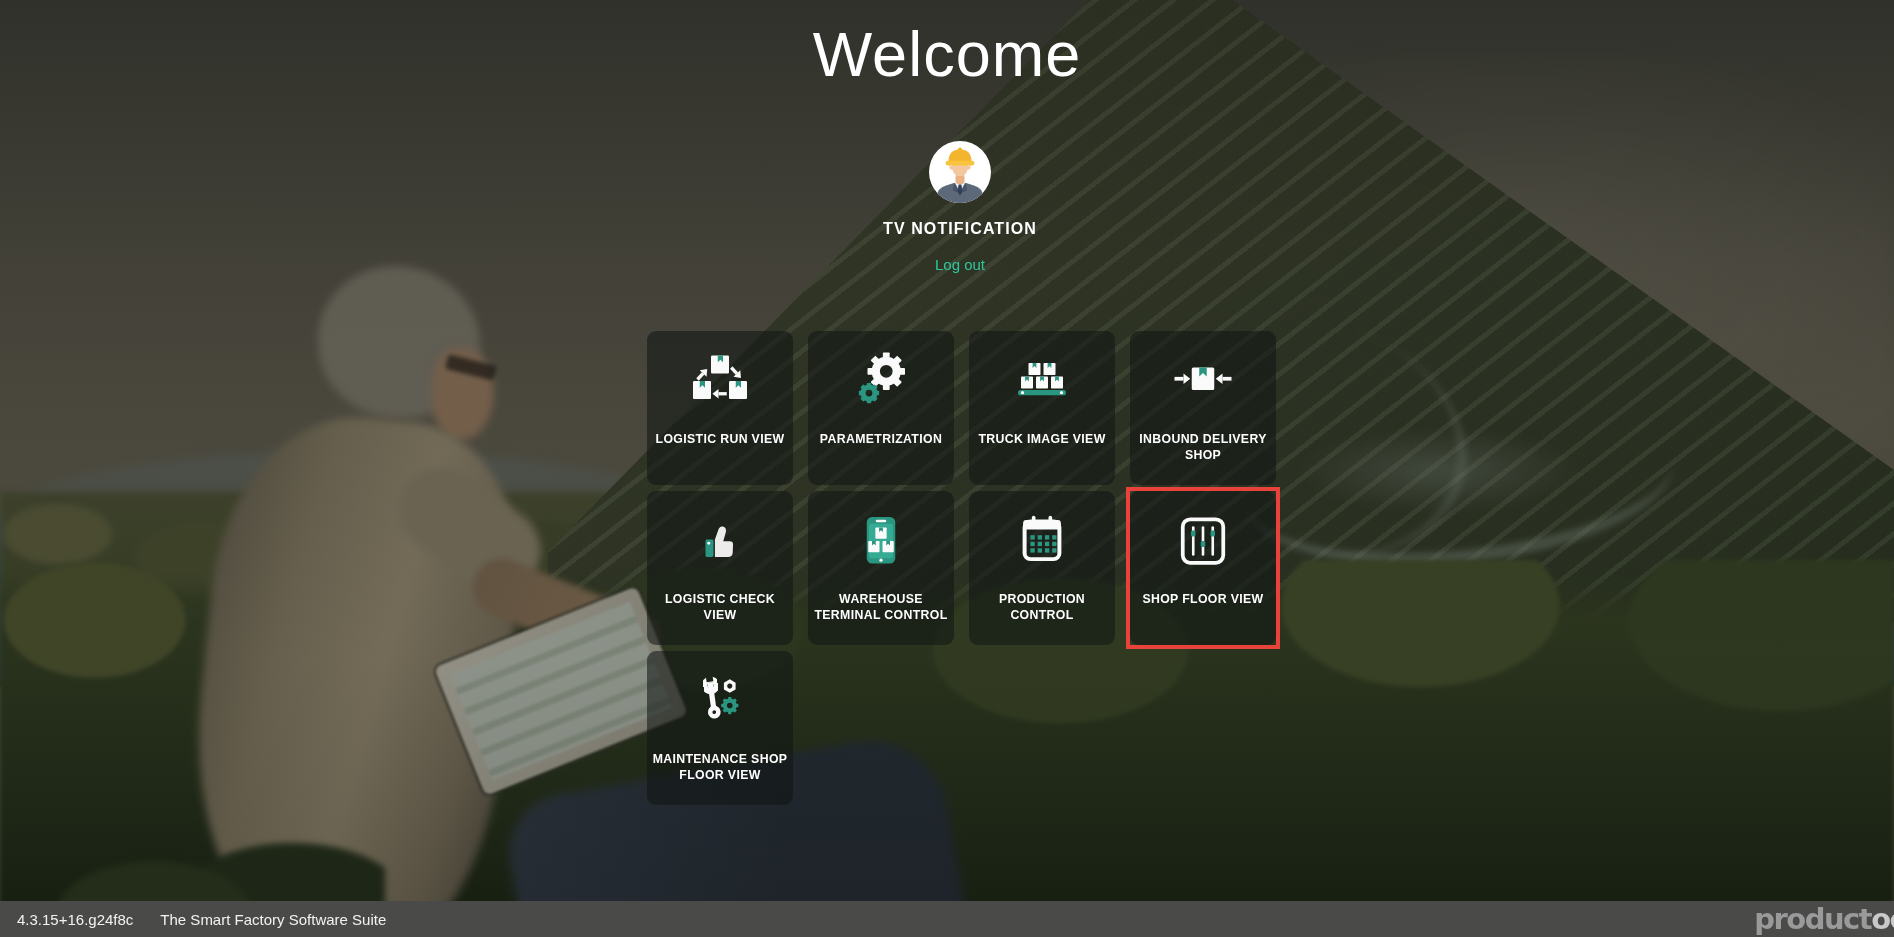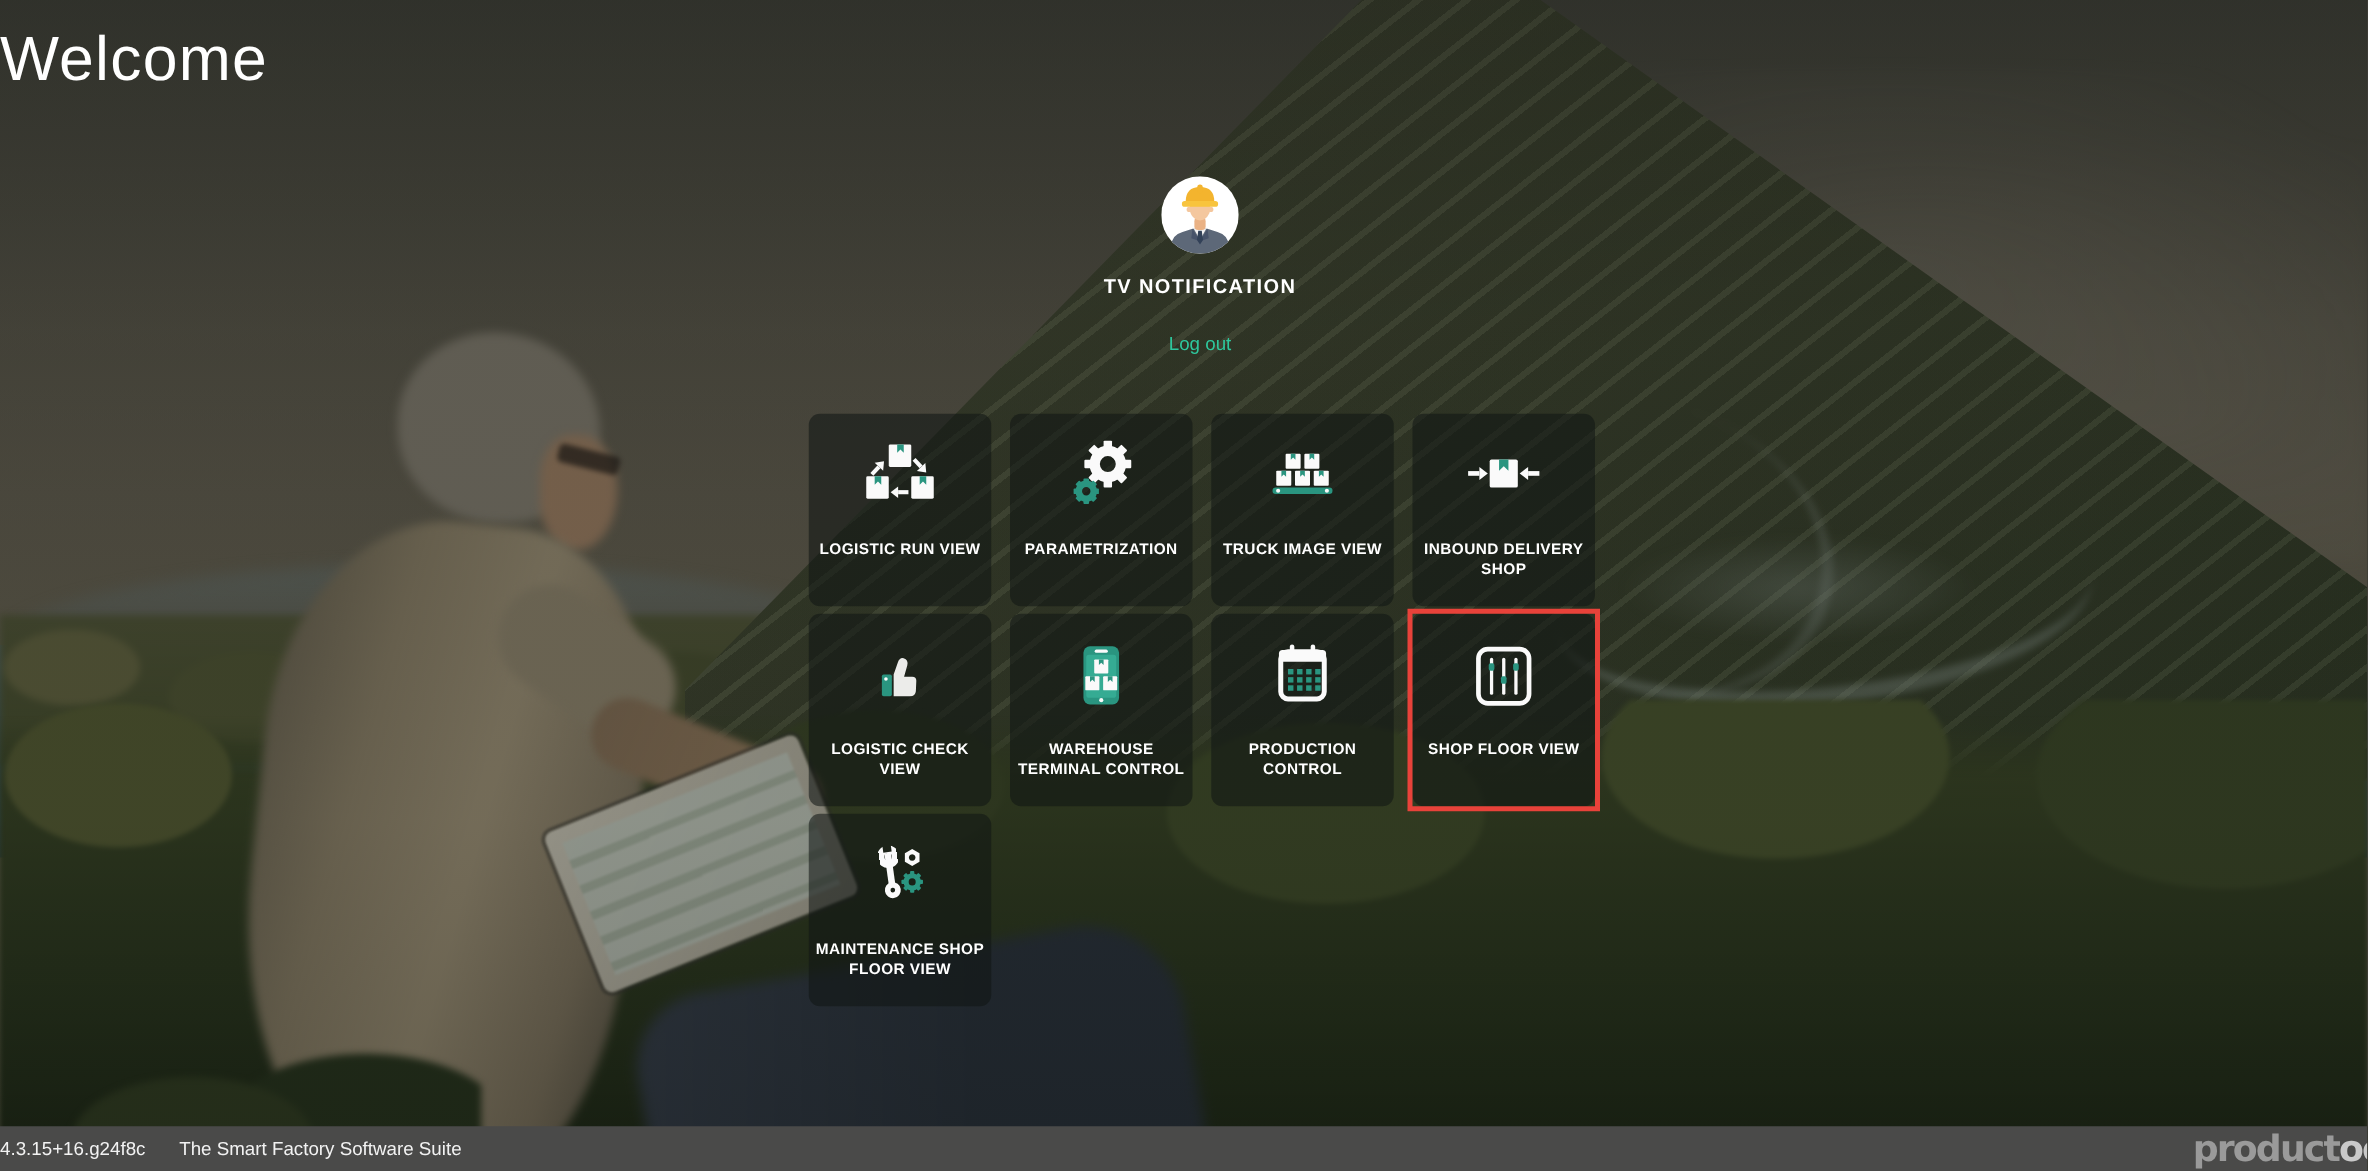--- a/index.html
+++ b/index.html
@@ -64,41 +64,41 @@
   .tablet-screen{left:12px;top:12px;right:12px;bottom:12px;opacity:.85;
     background:repeating-linear-gradient(180deg,#cdd6ca 0 15px,#afbdab 15px 22px);}
   .man-jeans{left:515px;top:765px;width:440px;height:210px;transform:rotate(-10deg);filter:blur(5px);
     background:linear-gradient(100deg,#3a4350,#2d3641 60%);border-radius:60px 80px 40px 60px;}
   .foreleaves{left:55px;top:838px;width:330px;height:125px;filter:blur(3px);
     background:radial-gradient(160px 85px at 30% 60%,#374426 0 60%,transparent 61%),
                radial-gradient(185px 95px at 72% 50%,#2c3a21 0 60%,transparent 61%);}
   .overlay{inset:0;background:linear-gradient(180deg,rgba(8,10,8,.44) 0%,rgba(10,12,10,.35) 28%,rgba(10,12,10,.33) 70%,rgba(6,8,6,.40) 100%);}
 
   
-  .title{position:absolute;top:18px;left:0;right:0;text-align:left;z-index:5;
-    color:#fff;font-size:50px;font-weight:400;letter-spacing:1px;}
+  .title{position:absolute;top:18px;left:0;right:0;text-align:center;z-index:5;
+    color:#fff;font-size:63px;font-weight:400;letter-spacing:1px;}
   .user-block{position:absolute;top:141px;left:0;right:0;text-align:center;z-index:5;
     transform:translateX(13px);}
   .avatar{width:62px;height:62px;display:inline-block;}
   .user-name{margin-top:13px;color:#fff;font-size:16px;font-weight:bold;letter-spacing:1.1px;}
-  .logout{margin-top:28px;font-size:15px;cursor:pointer;display:inline-block;}
+  .logout{margin-top:18px;font-size:15px;cursor:pointer;display:inline-block;}
 
   .grid{position:absolute;left:647px;top:331px;z-index:5;display:grid;
     grid-template-columns:repeat(4,146px);grid-auto-rows:146px;column-gap:15px;row-gap:14px;}
   .tile{position:relative;width:146px;height:154px;border-radius:9px;cursor:pointer;
     background:rgba(16,21,19,.56);}
   .tile-iconwrap{position:absolute;top:18px;left:0;right:0;height:64px;
     display:flex;align-items:center;justify-content:center;}
   .tile-label{position:absolute;top:101px;left:5px;right:5px;text-align:center;
     color:#fff;font-size:12.3px;font-weight:bold;line-height:15.6px;letter-spacing:.35px;
     white-space:pre-line;}
   .tile.highlight::after{content:"";position:absolute;inset:-4px;border:4px solid #e8423a;pointer-events:none;}
 
   .footer{position:absolute;left:0;bottom:0;width:100%;height:36px;z-index:10;
-    background:#4a4a49;display:flex;align-items:center;gap:27px;
+    background:#4a4a49;display:flex;align-items:center;gap:27px;padding-left:17px;
     box-sizing:border-box;color:#f2f2f2;font-size:15px;overflow:hidden;}
   .logo{position:absolute;right:-14px;top:0px;font-family:"DejaVu Sans",sans-serif;
     font-size:29px;font-weight:bold;letter-spacing:-1.5px;line-height:36px;}
   .logo .lm{color:#9a9a9a;margin-left:16px;} .logo .ls{color:#c9c9c9;}
 </style>
 </head>
 <body>
 
 <div class="canvas">
 

